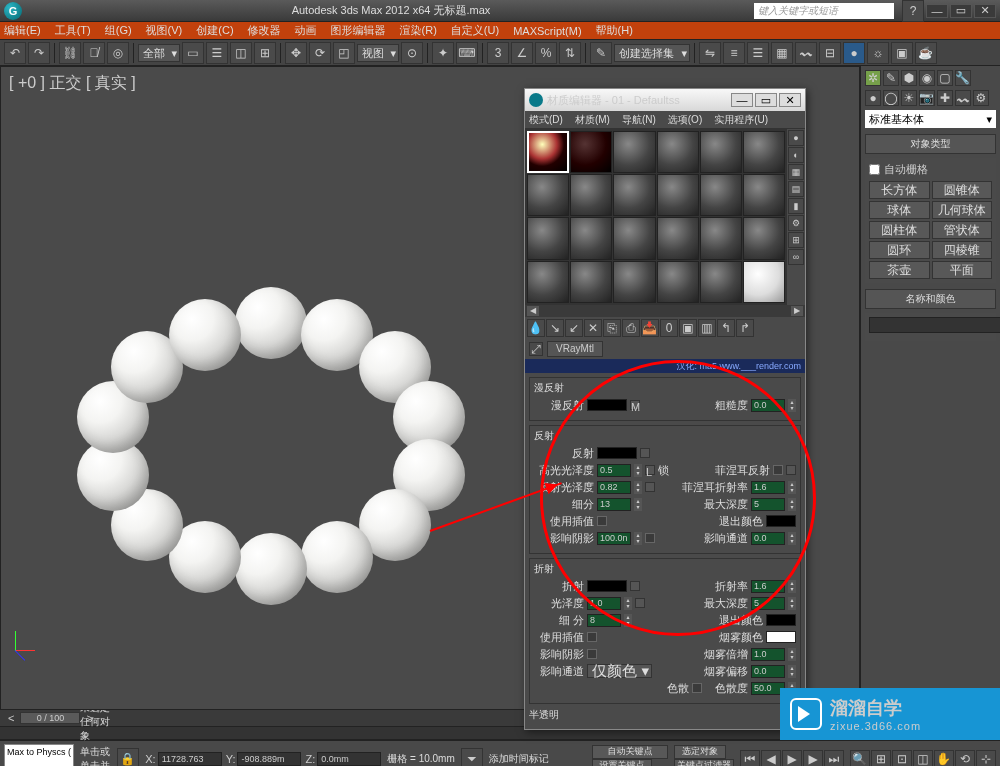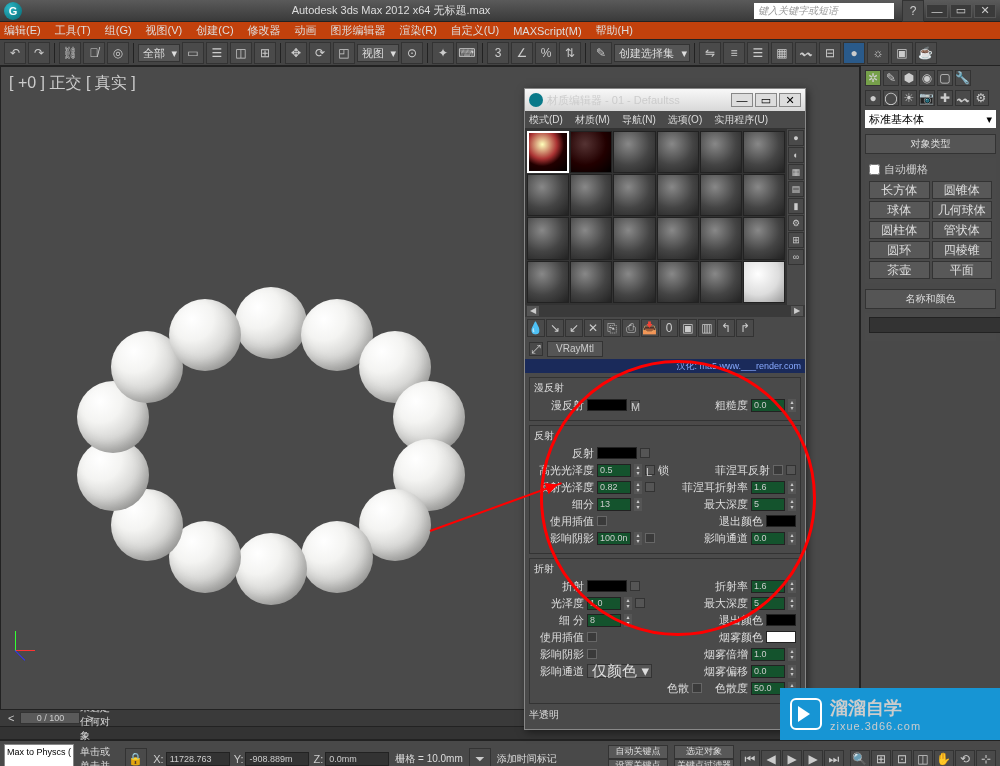--- a/index.html
+++ b/index.html
@@ -533,25 +533,25 @@
     <div class="c">
         <span>Z:</span>
         <div class="v">0.0mm</div>
       </div>
   </div>
   <div class="grid-val">栅格 = 10.0mm</div>
   <div class="tbtn">⏷</div>
   <div class="grid-val">添加时间标记</div>
   <div style="flex:1"></div>
   <div>
-    <div class="panelbtn" style="width:60px;height:14px;font-size:9px">自动关键点</div>
+    <div class="panelbtn" style="width:76px;height:14px;font-size:9px">自动关键点</div>
     <div class="panelbtn" style="width:60px;height:14px;font-size:9px">设置关键点</div>
   </div>
   <div>
-    <div class="panelbtn" style="width:60px;height:14px;font-size:9px">选定对象</div>
+    <div class="panelbtn" style="width:52px;height:14px;font-size:9px">选定对象</div>
     <div class="panelbtn" style="width:60px;height:14px;font-size:9px">关键点过滤器</div>
   </div>
   <div class="playback">
     <div class="tbtn">⏮</div>
     <div class="tbtn">◀</div>
     <div class="tbtn">▶</div>
     <div class="tbtn">▶</div>
     <div class="tbtn">⏭</div>
   </div>
   <div class="playback">

